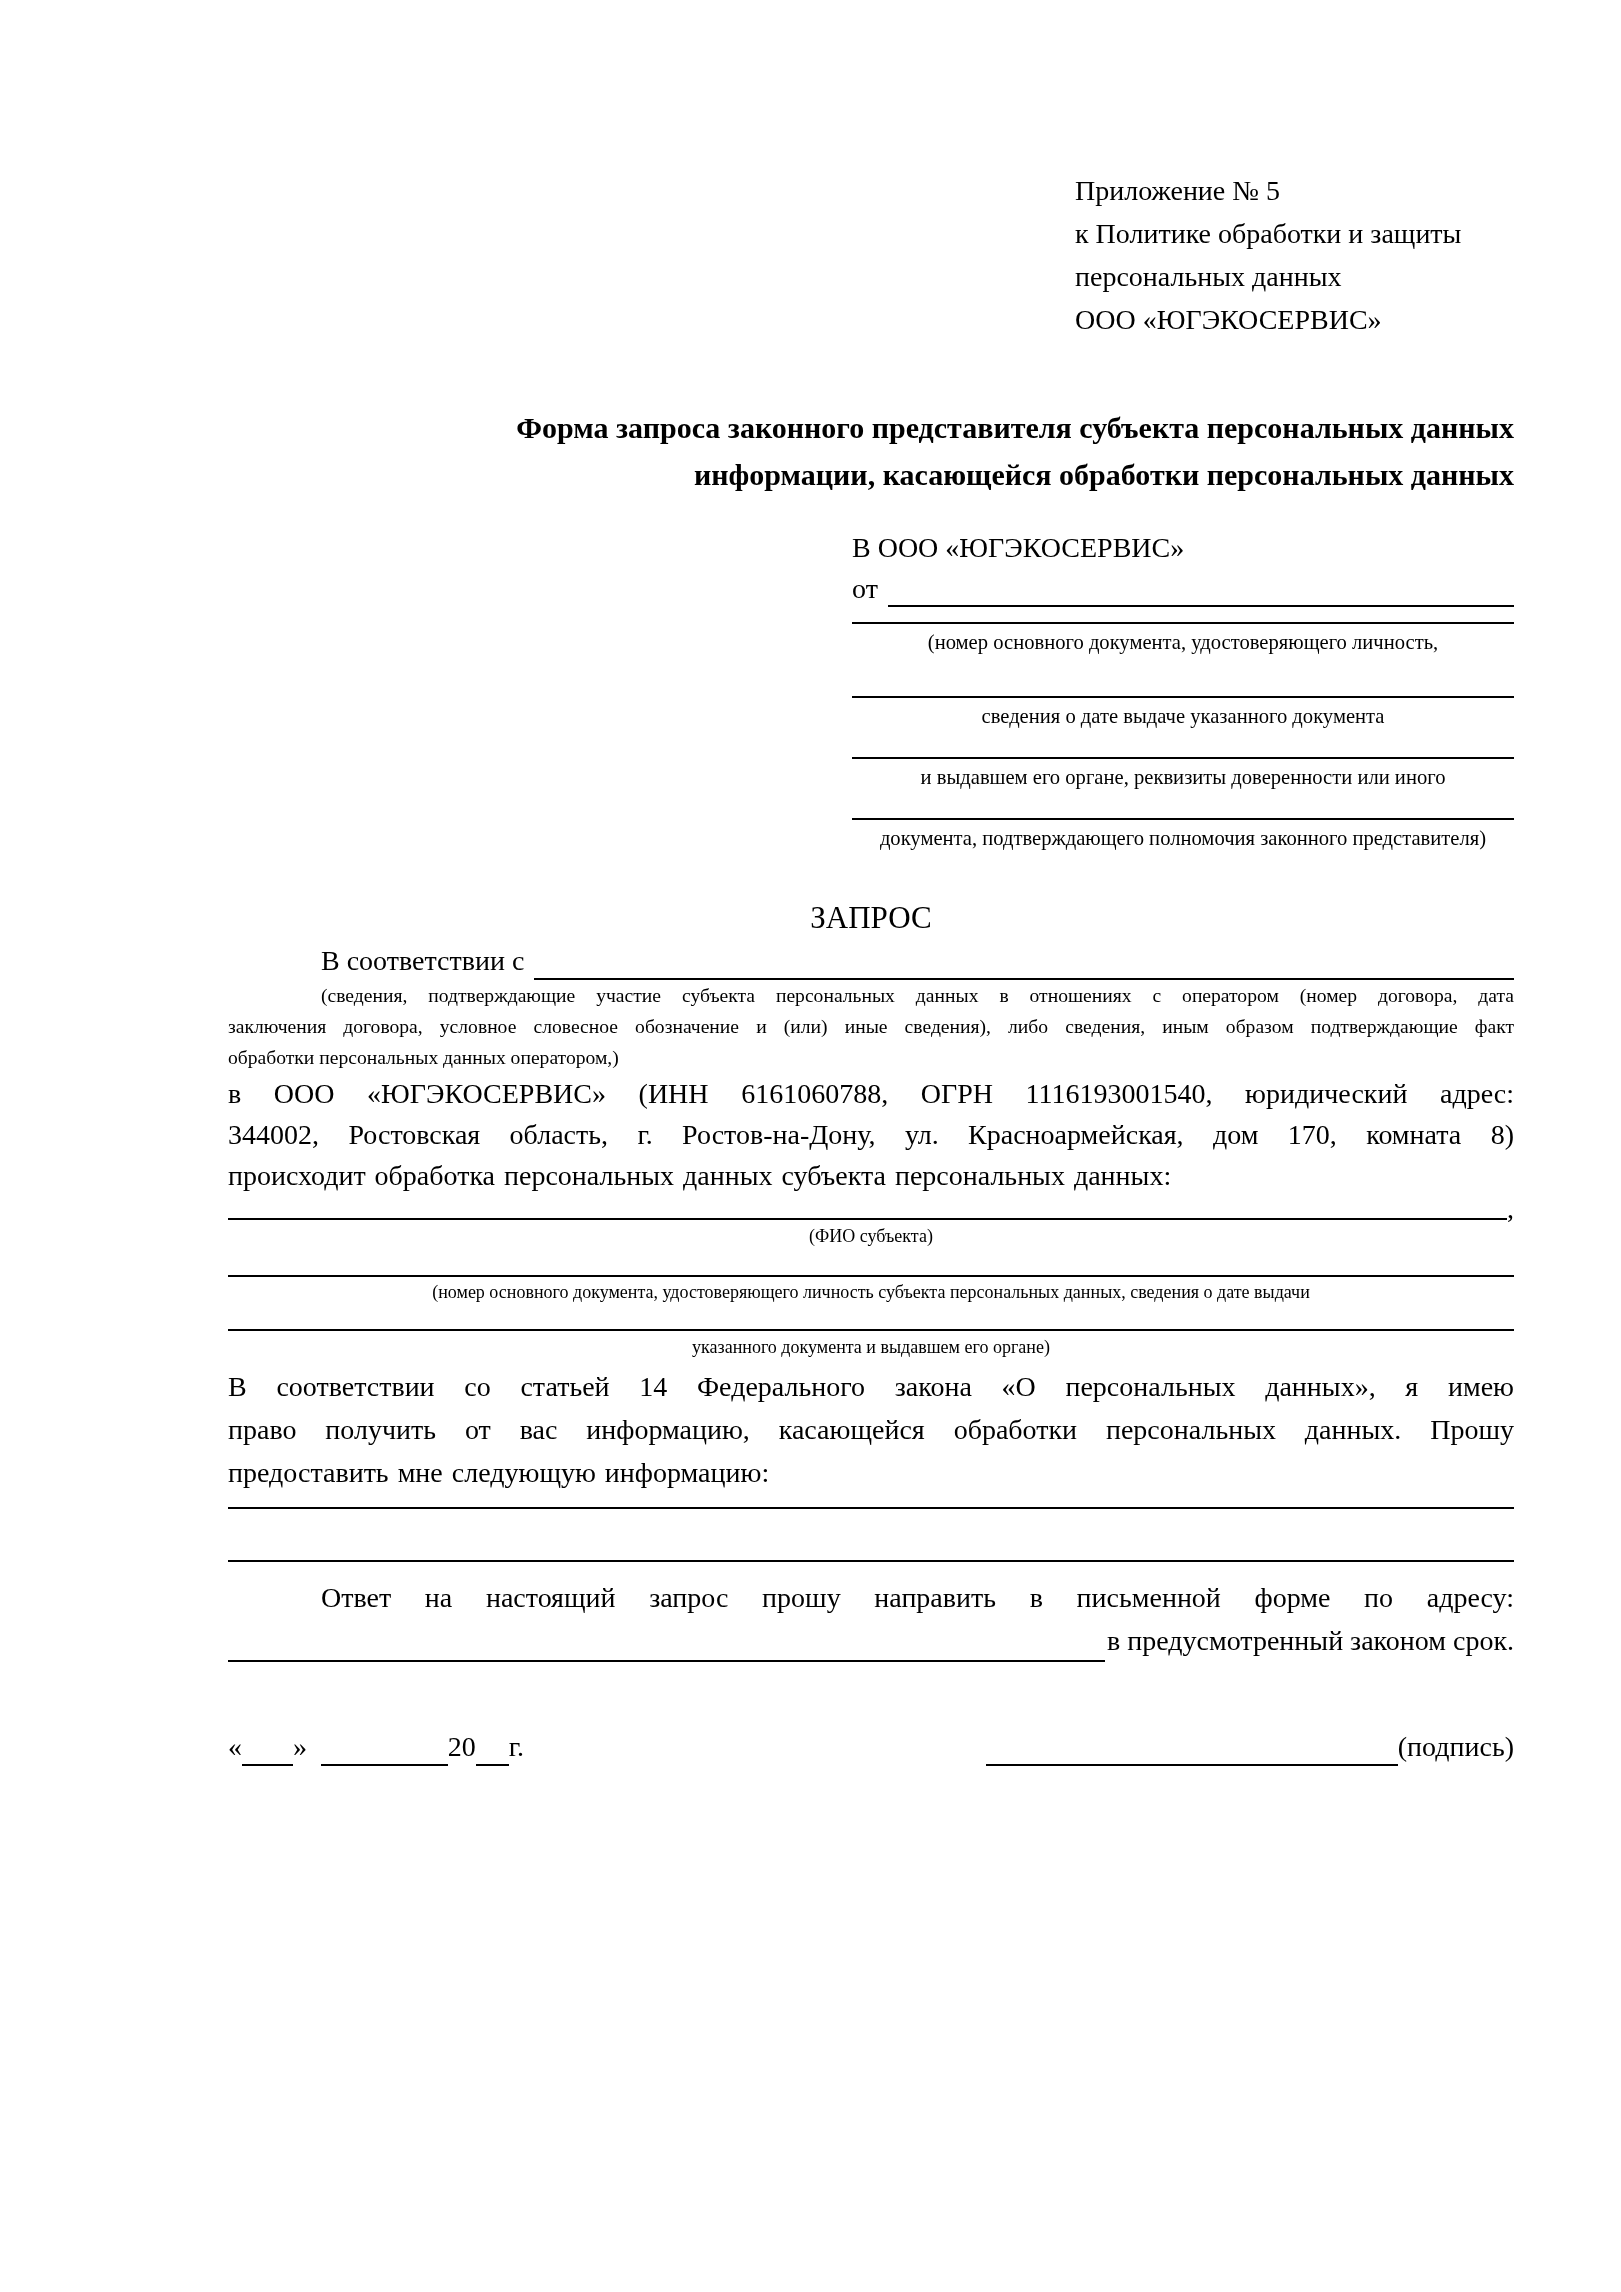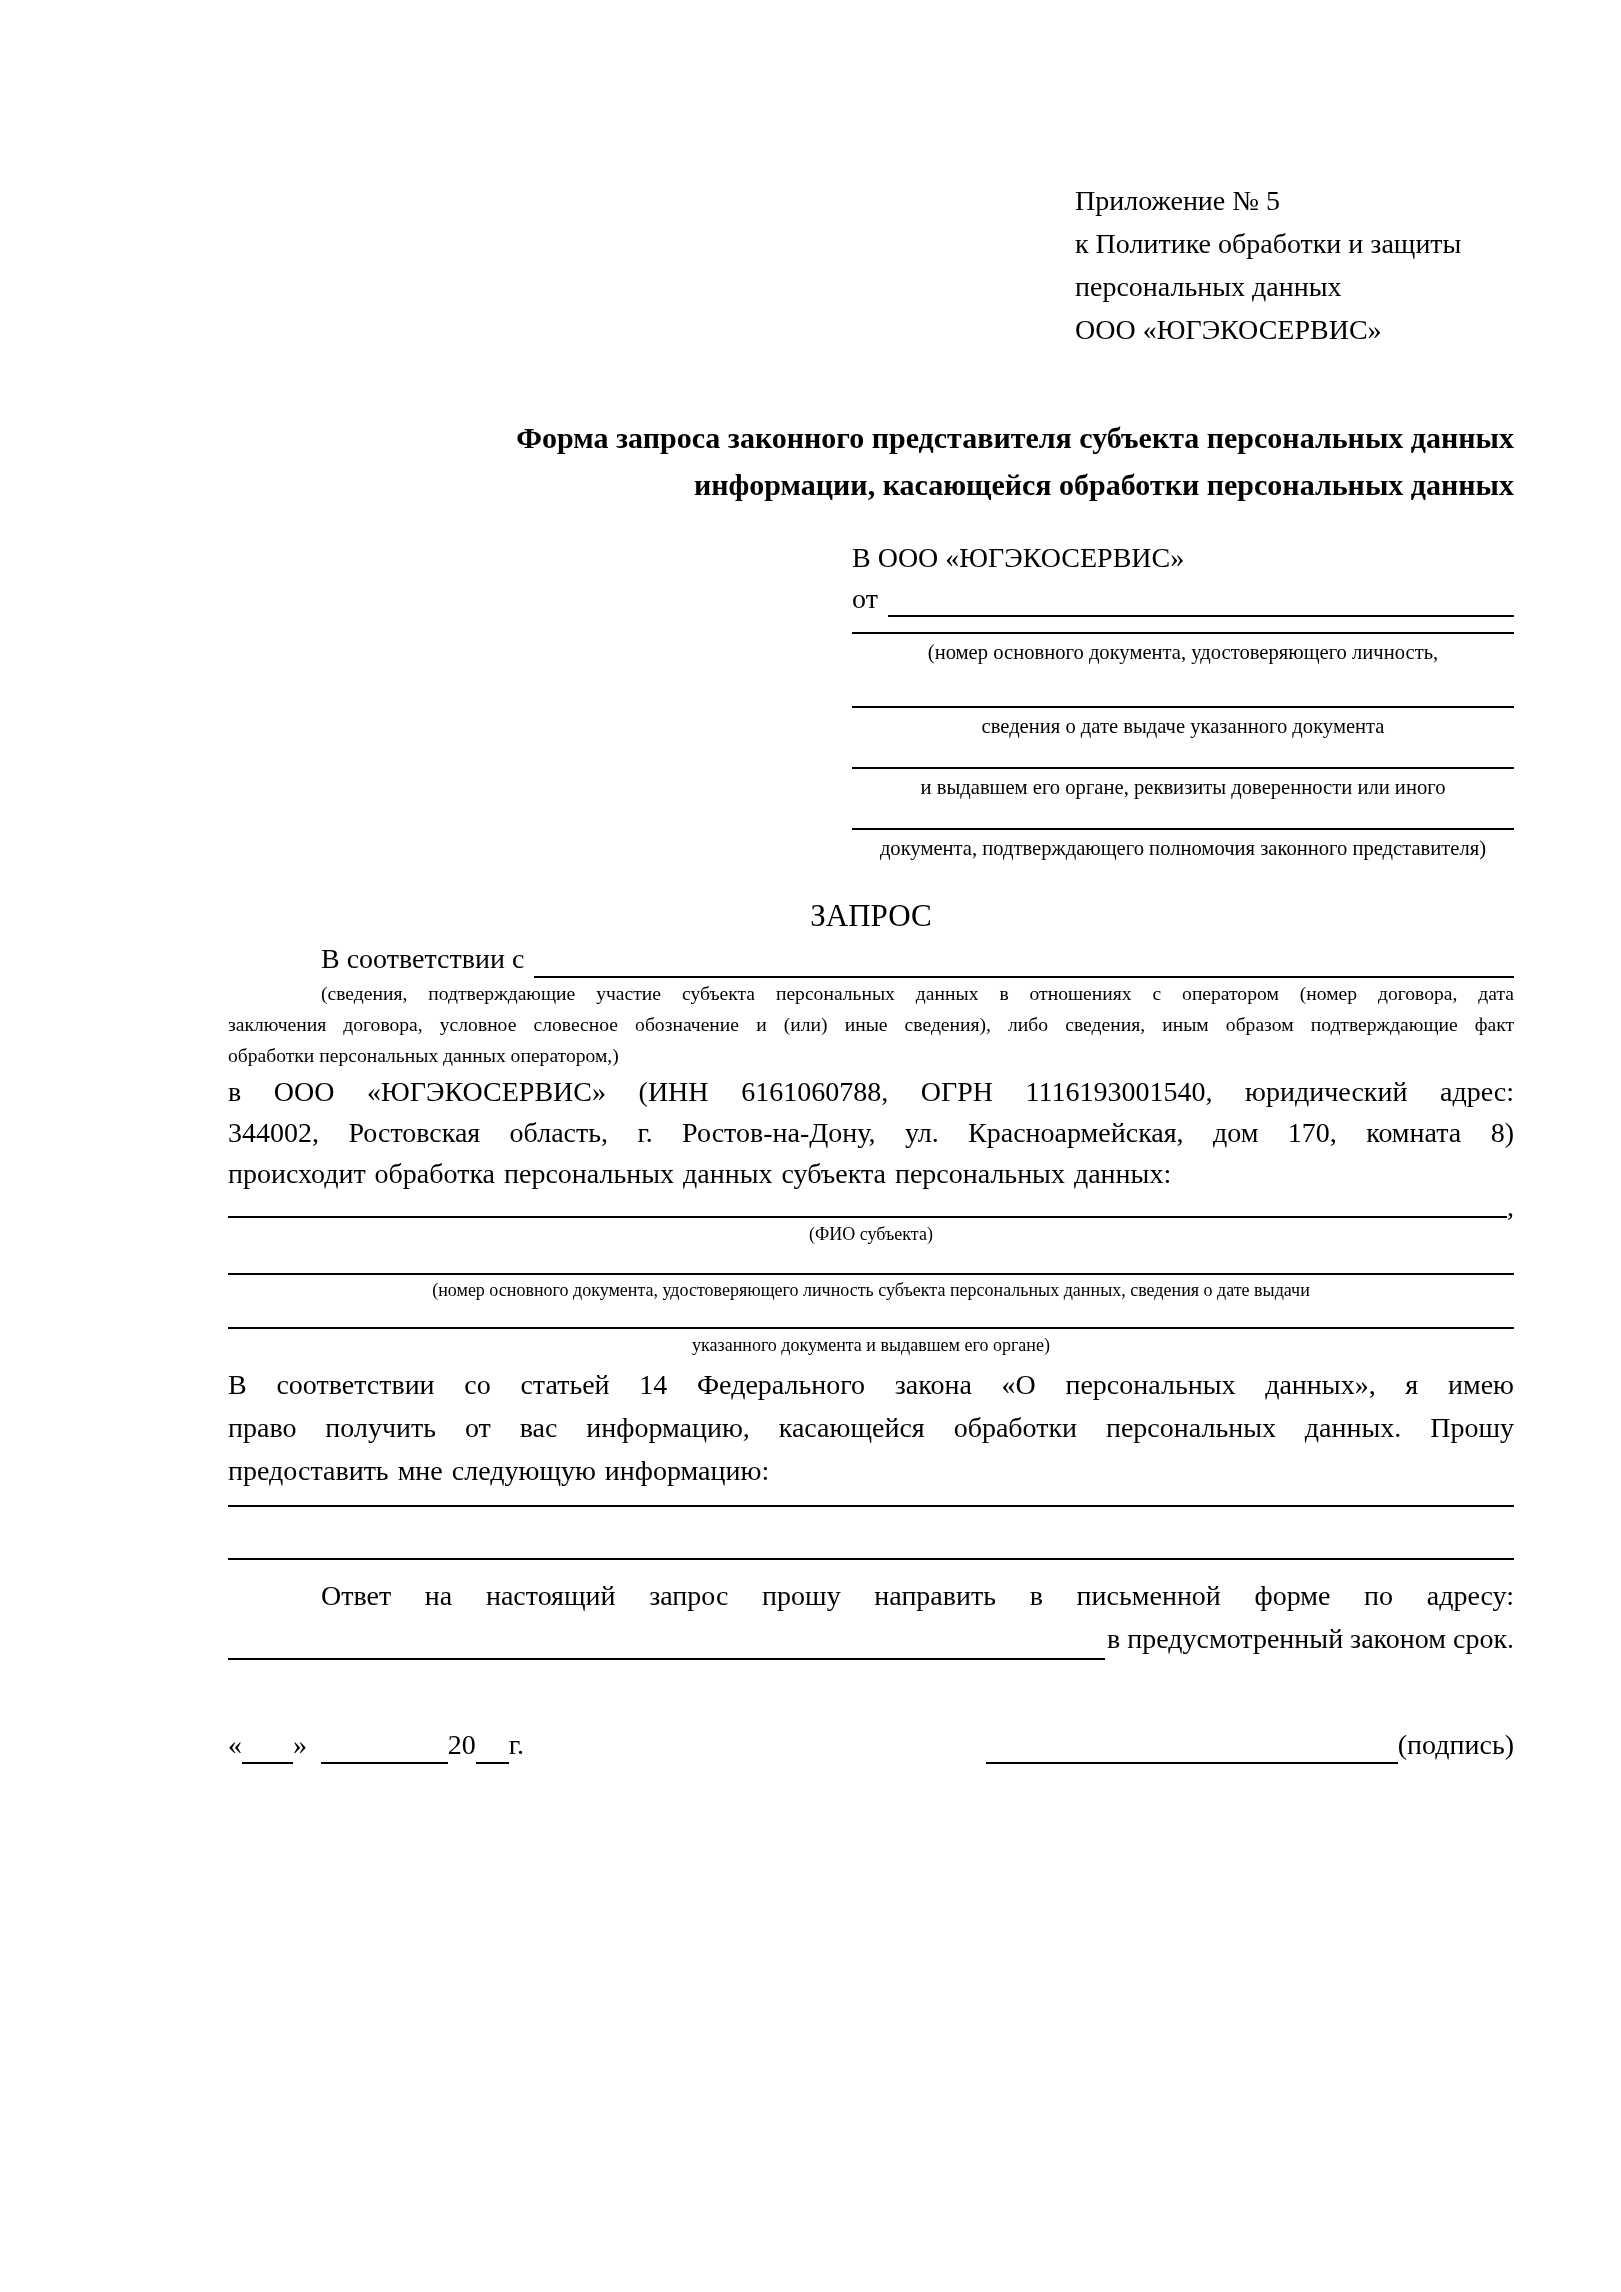--- a/index.html
+++ b/index.html
@@ -5,42 +5,42 @@
   html,body { margin:0; padding:0; background:#ffffff; }
   .page {
     position:relative;
     width:1621px; height:2293px;
     background:#ffffff;
     color:#000;
     font-family:"Liberation Serif", serif;
     overflow:hidden;
   }
   .content {
-    position:absolute; left:228px; top:12px; width:1286px;
+    position:absolute; left:228px; top:2px; width:1286px;
     padding-top:167px;
     font-size:28px; line-height:43px;
   }
   
   .header-right { margin-left:847px; }
   .header-right div { line-height:43px; }
   
   .doc-title { margin-top:63px; text-align:right; font-weight:bold; font-size:30px; }
   .doc-title div { line-height:47px; }
   
   .addressee { margin-top:28px; margin-left:624px; width:662px; }
   .addr-to { line-height:43px; }
   .flexline { display:flex; align-items:center; line-height:39px; }
   .flexline .lbl { white-space:nowrap; }
   .blank { flex:1; border-bottom:2.9px solid #000; height:35px; margin-left:9.8px; }
   .smallcap { font-size:20.6px; line-height:25.5px; text-align:center; margin-top:2px; }
   .fgroup .rule { border-top:2.9px solid #000; height:0; }
   .fgroup .smallcap { margin-top:5.9px;text-align:center; }
   .g1 { margin-top:13.7px; } .g2 { margin-top:41px; } .g3 { margin-top:27.4px; } .g4 { margin-top:27.4px; }
   
-  .zapros { margin-top:33px; text-align:center; font-size:31px; line-height:43px; }
+  .zapros { margin-top:45px; text-align:center; font-size:31px; line-height:43px; }
   .leadline { margin-top:2px; display:flex; align-items:flex-end; line-height:39px; }
   .leadline .lbl { margin-left:93px; white-space:nowrap; }
   .capjust { font-size:19.6px; line-height:31px; text-align:justify; text-align-last:justify; }
   .capjust.first { text-indent:93px; }
   .capjust.last { text-align-last:left; }
   .parline { line-height:41px; text-align:justify; text-align-last:justify; word-spacing:2px; }
   .parline.last { text-align-last:left;font-family:Liberation Serif, serif; }
   .parline.lh44 { line-height:43px; }
   .rulecomma { display:flex; align-items:flex-end; margin-top:2px; }
   .rulecomma .rfill { flex:1; border-bottom:2.9px solid #000; height:11.8px; }

